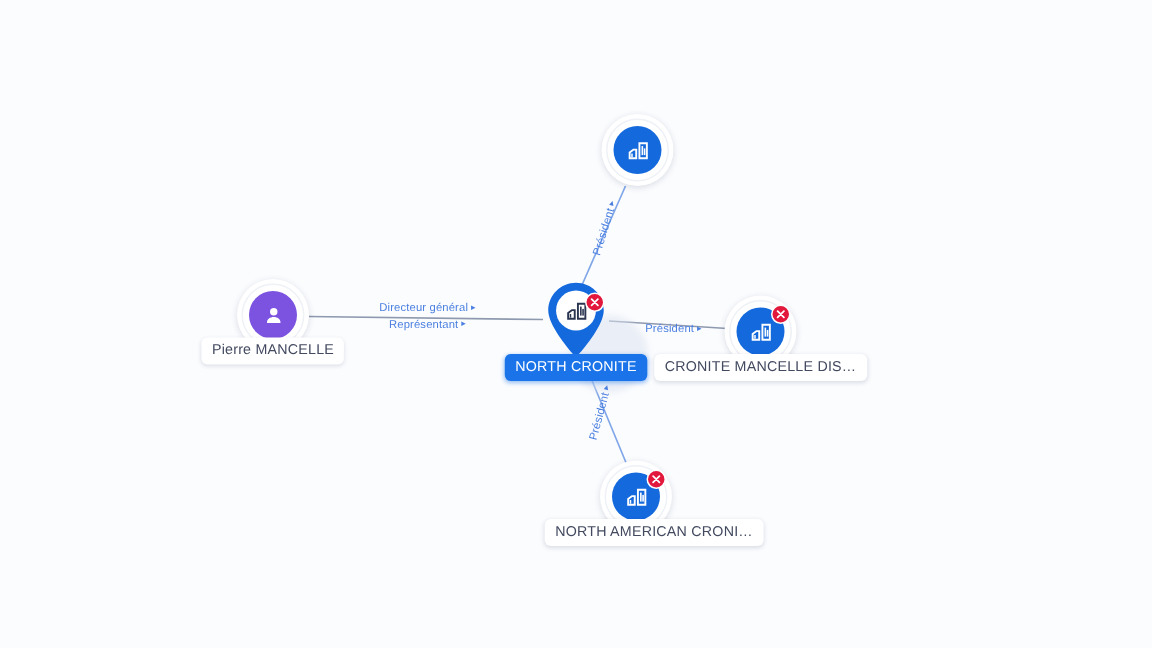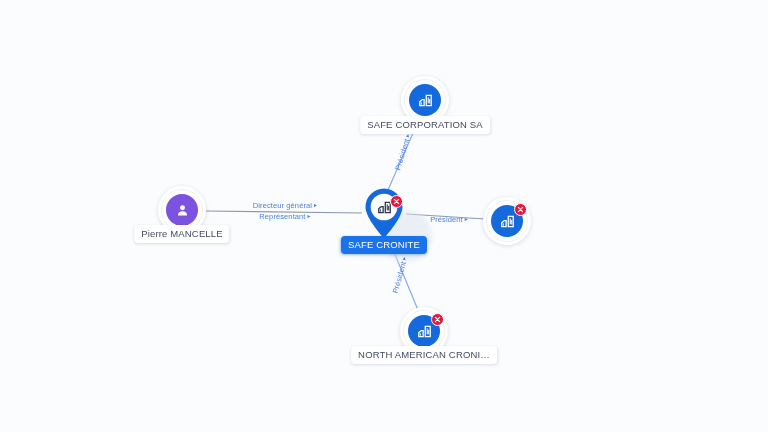--- a/index.html
+++ b/index.html
@@ -207,21 +207,20 @@
     <div class="disc">
       <svg width="17" height="17" viewBox="0 0 24 24" aria-hidden="true">
         <path fill="#ffffff" d="M3 20h8V10H7.2L3 13.2V20zm1.8-1.8v-4.1L7.8 11.8h1.4v6.4H4.8z"></path>
         <path fill="#ffffff" d="M12.2 20H21V4h-8.8v16zm1.8-1.8V5.8H19.2v12.4H14z"></path>
         <rect fill="#ffffff" x="15.1" y="7.6" width="1.5" height="8.5"></rect>
         <rect fill="#ffffff" x="17.2" y="9.8" width="1.5" height="6.3"></rect>
         <rect fill="#ffffff" x="5.4" y="14.6" width="1.4" height="3.4"></rect>
       </svg>
     </div>
   </div>
-  <div class="node-label" style="left:425px; top:116px;">SAFE CORPORATION SA</div>
 
   <div class="node" style="left:182px; top:210px;">
     <div class="halo"></div>
     <div class="disc person">
       <svg width="17" height="17" viewBox="0 0 24 24" aria-hidden="true">
         <circle fill="#ffffff" cx="12" cy="8.2" r="3.5"></circle>
         <path fill="#ffffff" d="M12 13.1c-3.5 0-6.3 2.1-6.3 4.7v1.1h12.6v-1.1c0-2.6-2.8-4.7-6.3-4.7z"></path>
       </svg>
     </div>
   </div>
@@ -243,52 +242,53 @@
           <rect fill="#2a3550" x="5.4" y="14.6" width="1.4" height="3.4"></rect>
         </svg>
       </div>
     </div>
     <div class="badge-x" style="left:6px; top:-17px;">
       <svg width="7" height="7" viewBox="0 0 10 10" aria-hidden="true">
         <path d="M2 2 L8 8 M8 2 L2 8" stroke="#ffffff" stroke-width="1.7" stroke-linecap="round"></path>
       </svg>
     </div>
   </div>
-  <div class="node-label selected" style="left:384px; top:236px;">SAFE CRONITE</div>
+  <div class="node-label selected" style="left:384px; top:236px;">NORTH CRONITE</div>
 
   <div class="node" style="left:507px; top:221px;">
     <div class="halo"></div>
     <div class="disc">
       <svg width="17" height="17" viewBox="0 0 24 24" aria-hidden="true">
         <path fill="#ffffff" d="M3 20h8V10H7.2L3 13.2V20zm1.8-1.8v-4.1L7.8 11.8h1.4v6.4H4.8z"></path>
         <path fill="#ffffff" d="M12.2 20H21V4h-8.8v16zm1.8-1.8V5.8H19.2v12.4H14z"></path>
         <rect fill="#ffffff" x="15.1" y="7.6" width="1.5" height="8.5"></rect>
         <rect fill="#ffffff" x="17.2" y="9.8" width="1.5" height="6.3"></rect>
         <rect fill="#ffffff" x="5.4" y="14.6" width="1.4" height="3.4"></rect>
       </svg>
     </div>
     <div class="badge-x" style="left:7px; top:-18px;">
       <svg width="7" height="7" viewBox="0 0 10 10" aria-hidden="true">
         <path d="M2 2 L8 8 M8 2 L2 8" stroke="#ffffff" stroke-width="1.7" stroke-linecap="round"></path>
       </svg>
     </div>
   </div>
+  <div class="node-label" style="left:507px; top:236px;">CRONITE MANCELLE DIS…</div>
 
   <div class="node" style="left:424px; top:331px;">
     <div class="halo"></div>
     <div class="disc">
       <svg width="17" height="17" viewBox="0 0 24 24" aria-hidden="true">
         <path fill="#ffffff" d="M3 20h8V10H7.2L3 13.2V20zm1.8-1.8v-4.1L7.8 11.8h1.4v6.4H4.8z"></path>
         <path fill="#ffffff" d="M12.2 20H21V4h-8.8v16zm1.8-1.8V5.8H19.2v12.4H14z"></path>
         <rect fill="#ffffff" x="15.1" y="7.6" width="1.5" height="8.5"></rect>
         <rect fill="#ffffff" x="17.2" y="9.8" width="1.5" height="6.3"></rect>
         <rect fill="#ffffff" x="5.4" y="14.6" width="1.4" height="3.4"></rect>
       </svg>
     </div>
     <div class="badge-x" style="left:7px; top:-18px;">
       <svg width="7" height="7" viewBox="0 0 10 10" aria-hidden="true">
         <path d="M2 2 L8 8 M8 2 L2 8" stroke="#ffffff" stroke-width="1.7" stroke-linecap="round"></path>
       </svg>
     </div>
   </div>
-  <div class="node-label" style="left:424px; top:346px;">NORTH AMERICAN CRONI…</div>
+  <div class="node-label" style="left:436px; top:346px;">NORTH AMERICAN CRONI…</div>
 
 </div>
 
 </body></html>

